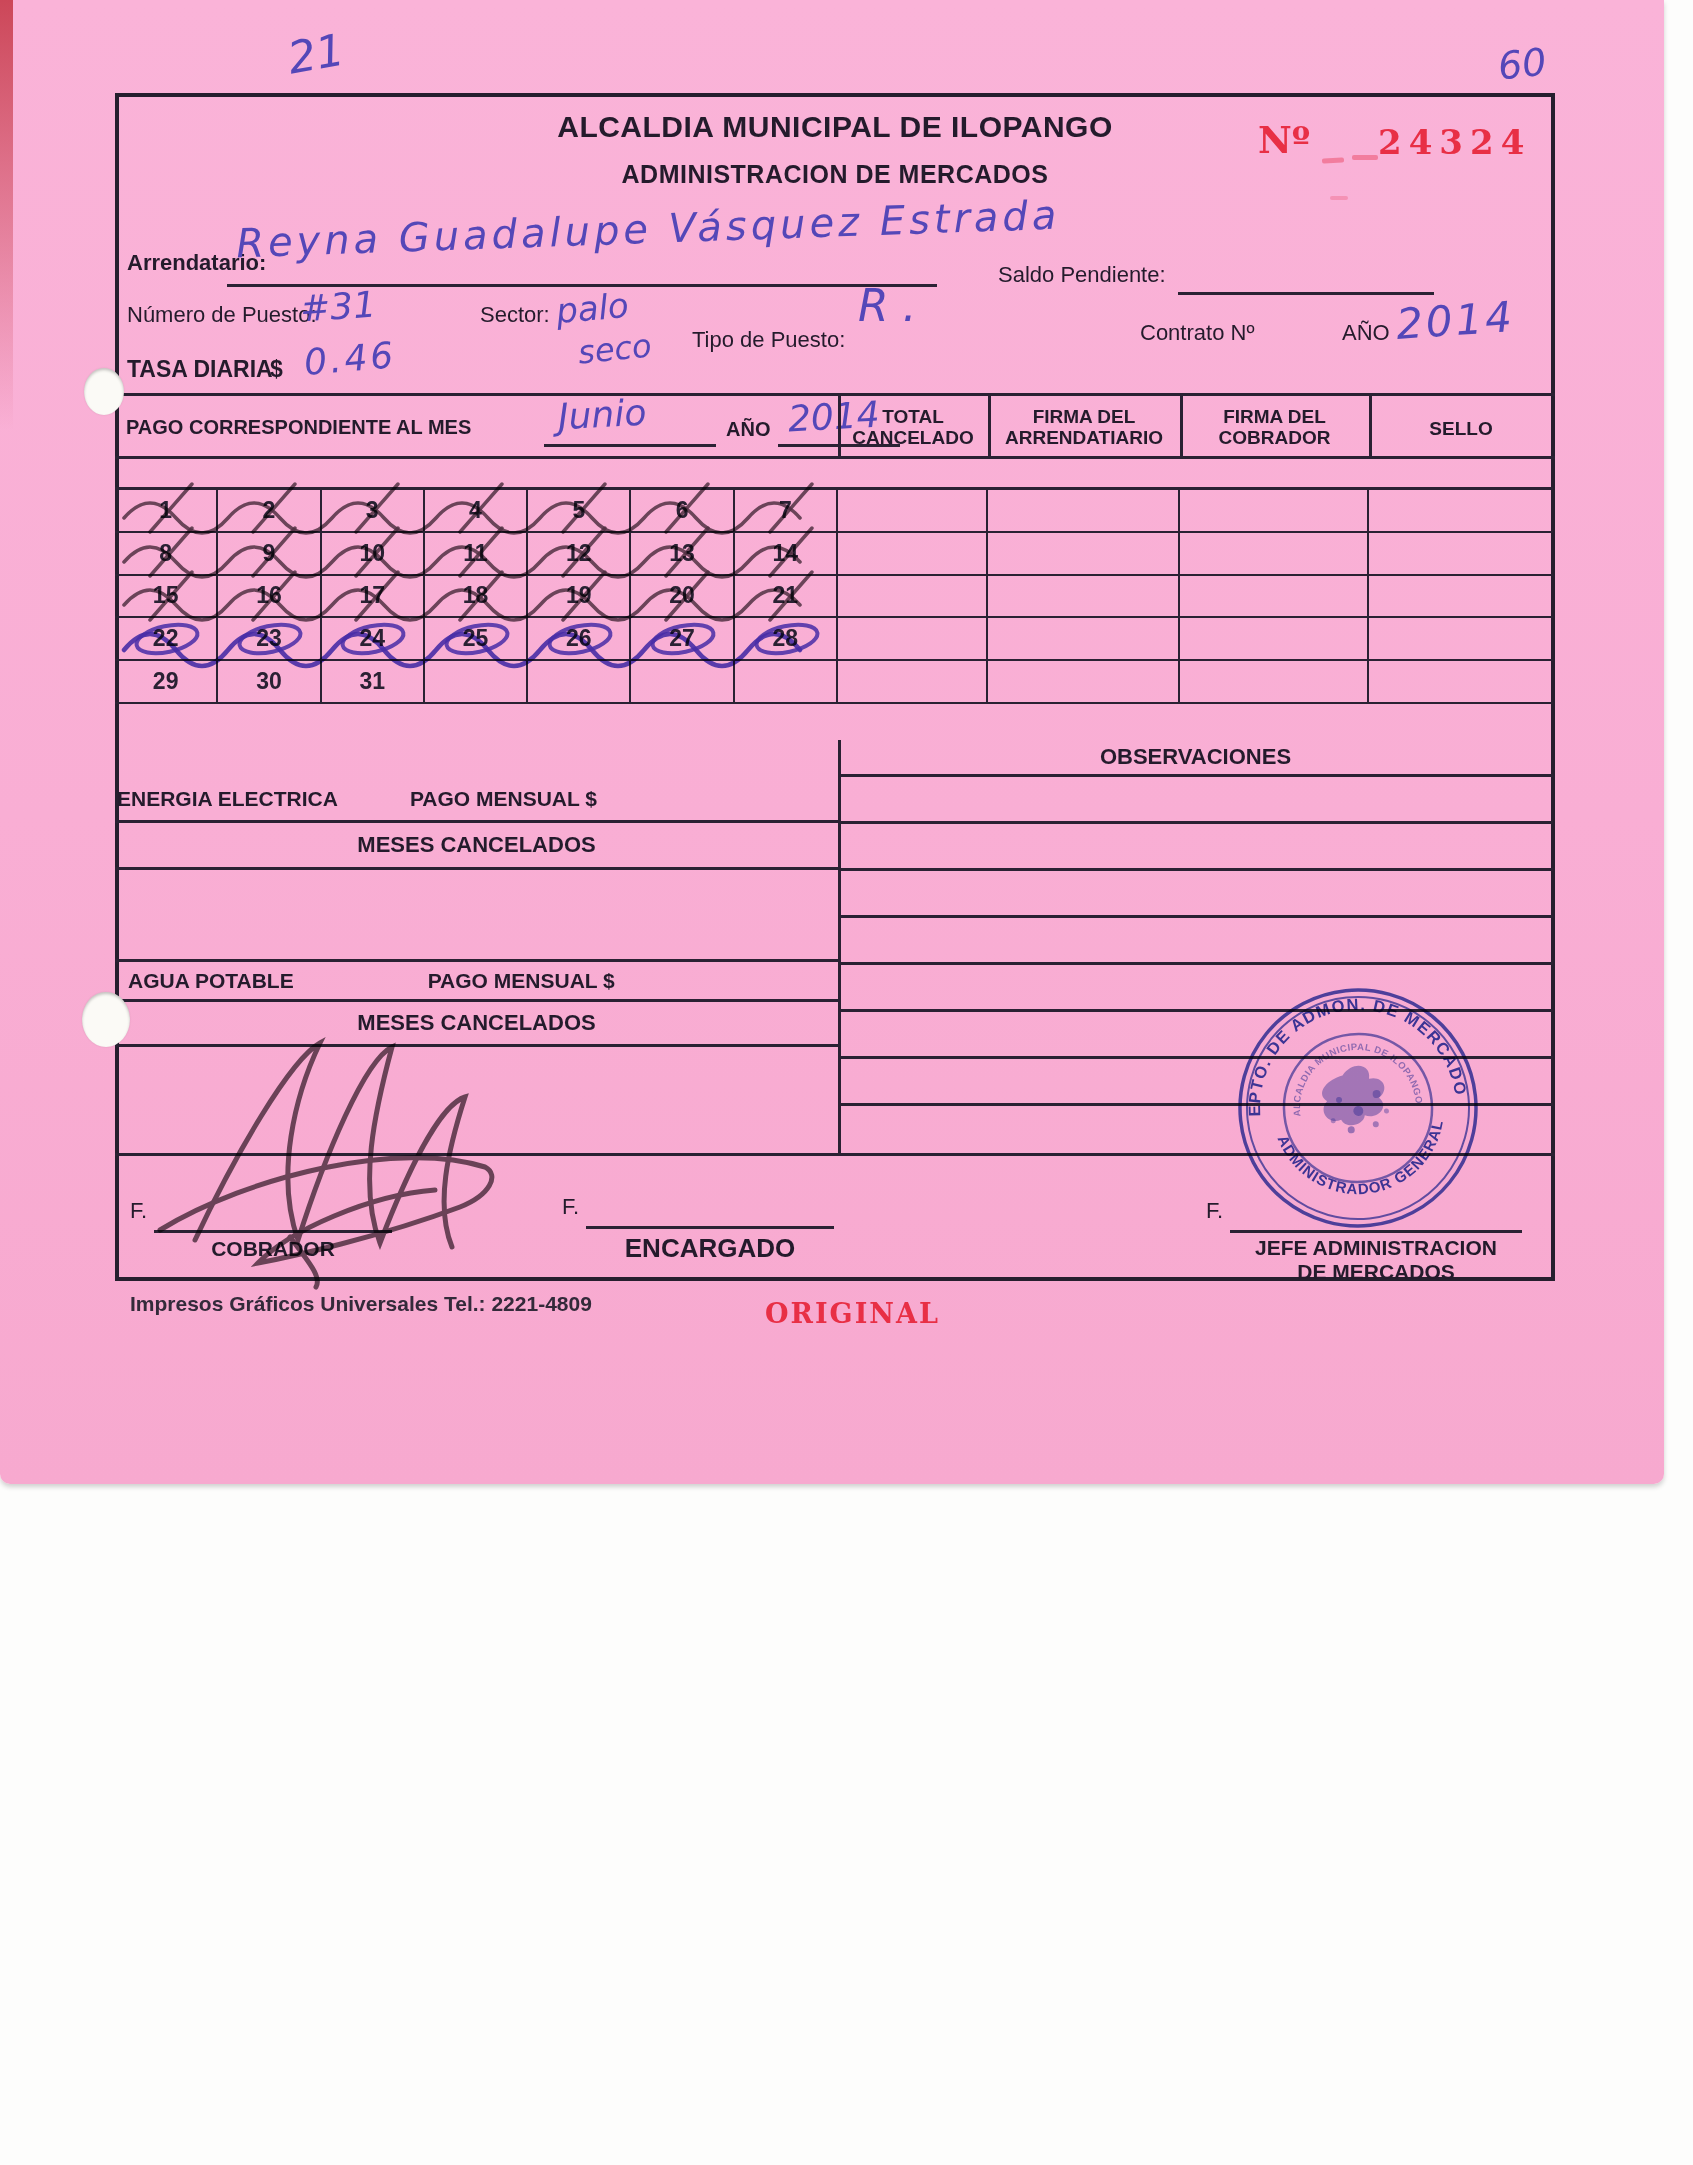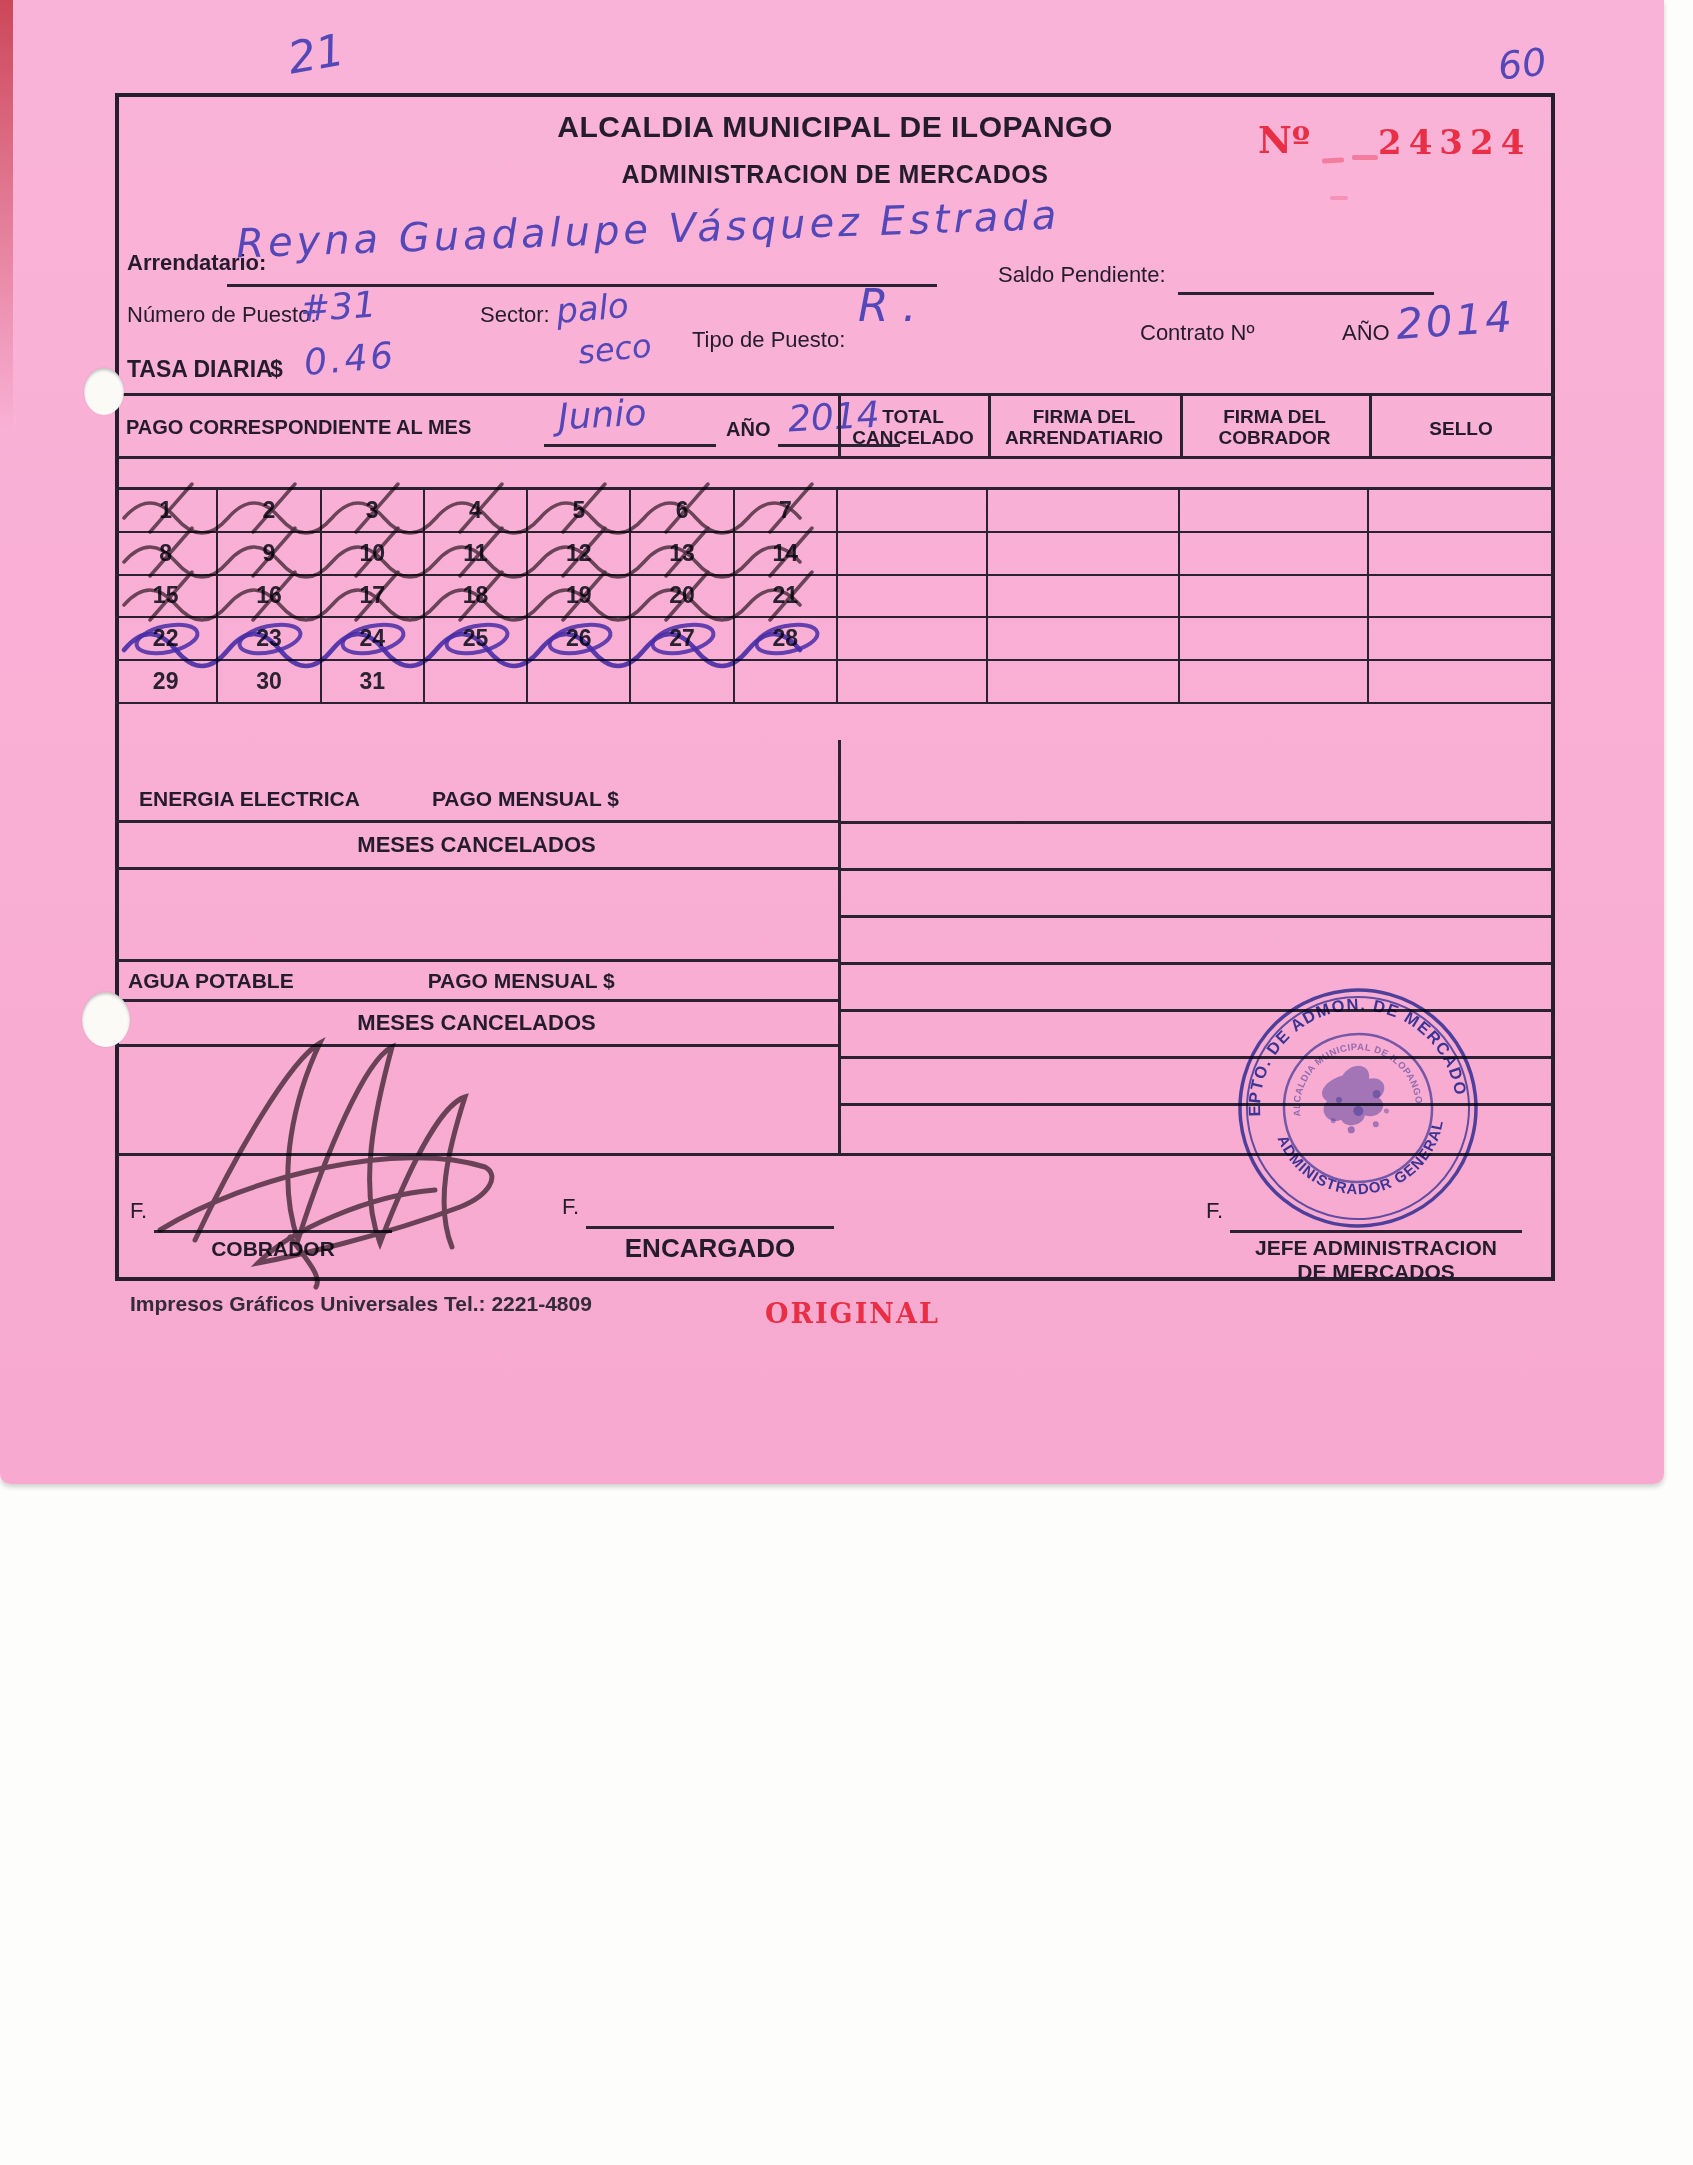--- a/index.html
+++ b/index.html
@@ -198,37 +198,41 @@
           <ellipse cx="160" cy="165" rx="31" ry="13" transform="rotate(-12 160 165)"></ellipse>
           <ellipse cx="263" cy="165" rx="31" ry="13" transform="rotate(-12 263 165)"></ellipse>
           <ellipse cx="367" cy="165" rx="31" ry="13" transform="rotate(-12 367 165)"></ellipse>
           <ellipse cx="470" cy="165" rx="31" ry="13" transform="rotate(-12 470 165)"></ellipse>
           <ellipse cx="573" cy="165" rx="31" ry="13" transform="rotate(-12 573 165)"></ellipse>
           <ellipse cx="677" cy="165" rx="31" ry="13" transform="rotate(-12 677 165)"></ellipse>
         </g>
       </g>
     </svg>
 
-    <div class="srv-row" style="top:777px;height:46px;padding-left:24px;align-items:center;">
+    <div class="srv-row" style="top:777px;height:46px;padding-left:2px;align-items:center;">
       <span class="lbl" style="font-size:21px;">ENERGIA ELECTRICA</span>
       <span class="lbl" style="font-size:21px;margin-left:72px;">PAGO MENSUAL $</span>
     </div>
     <div class="srv-row srv-center" style="top:823px;height:47px;">
       <span class="lbl" style="font-size:22px;">MESES CANCELADOS</span>
     </div>
     <div class="srv-row" style="top:870px;height:92px;"></div>
     <div class="srv-row" style="top:962px;height:40px;padding-left:13px;">
       <span class="lbl" style="font-size:21px;">AGUA POTABLE</span>
       <span class="lbl" style="font-size:21px;margin-left:134px;">PAGO MENSUAL $</span>
     </div>
     <div class="srv-row srv-center" style="top:1002px;height:45px;">
       <span class="lbl" style="font-size:22px;">MESES CANCELADOS</span>
     </div>
 
     <div class="vline" style="left:838px;top:740px;height:413px;"></div>
+    <div class="abs" style="left:838px;top:740px;width:715px;height:37px;border-bottom:3px solid #2a2133;box-sizing:border-box;
+                display:flex;align-items:center;justify-content:center;">
+      <span class="lbl" style="font-size:22px;">OBSERVACIONES</span>
+    </div>
     <div id="obs-rows">
       <div class="obs-row"></div>
       <div class="obs-row"></div>
       <div class="obs-row"></div>
       <div class="obs-row"></div>
       <div class="obs-row"></div>
       <div class="obs-row"></div>
       <div class="obs-row"></div>
       <div class="obs-row last"></div>
     </div>

